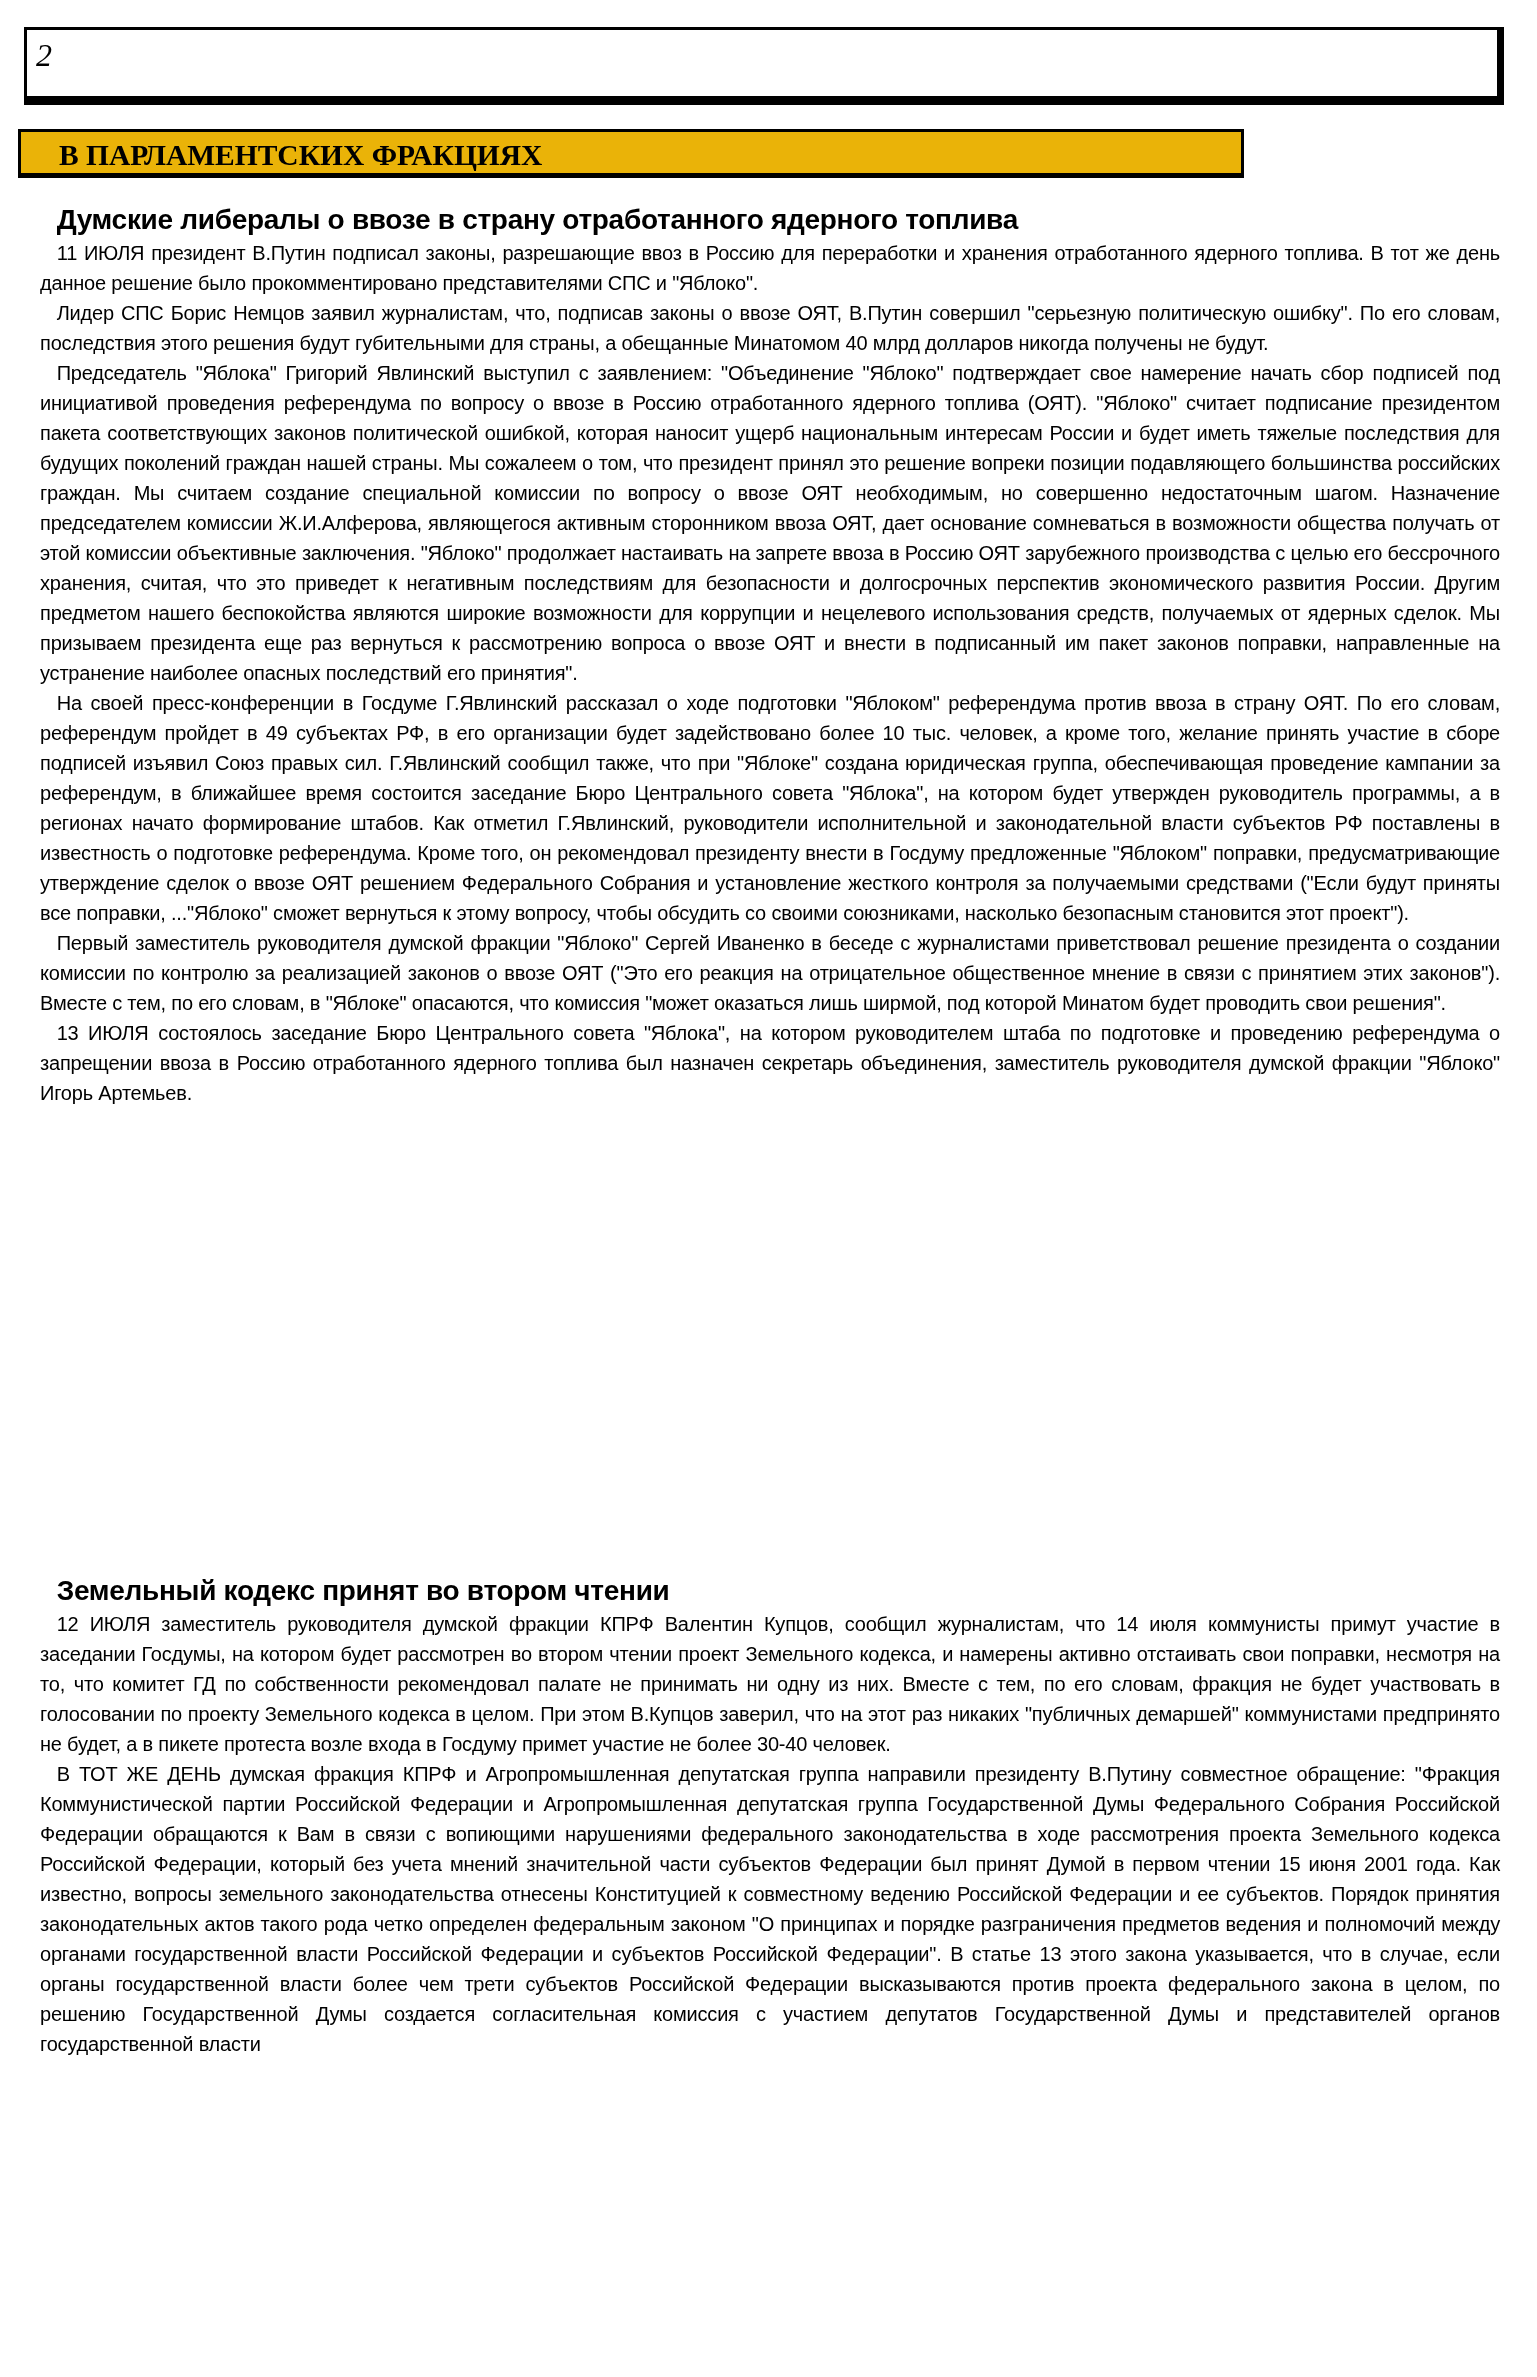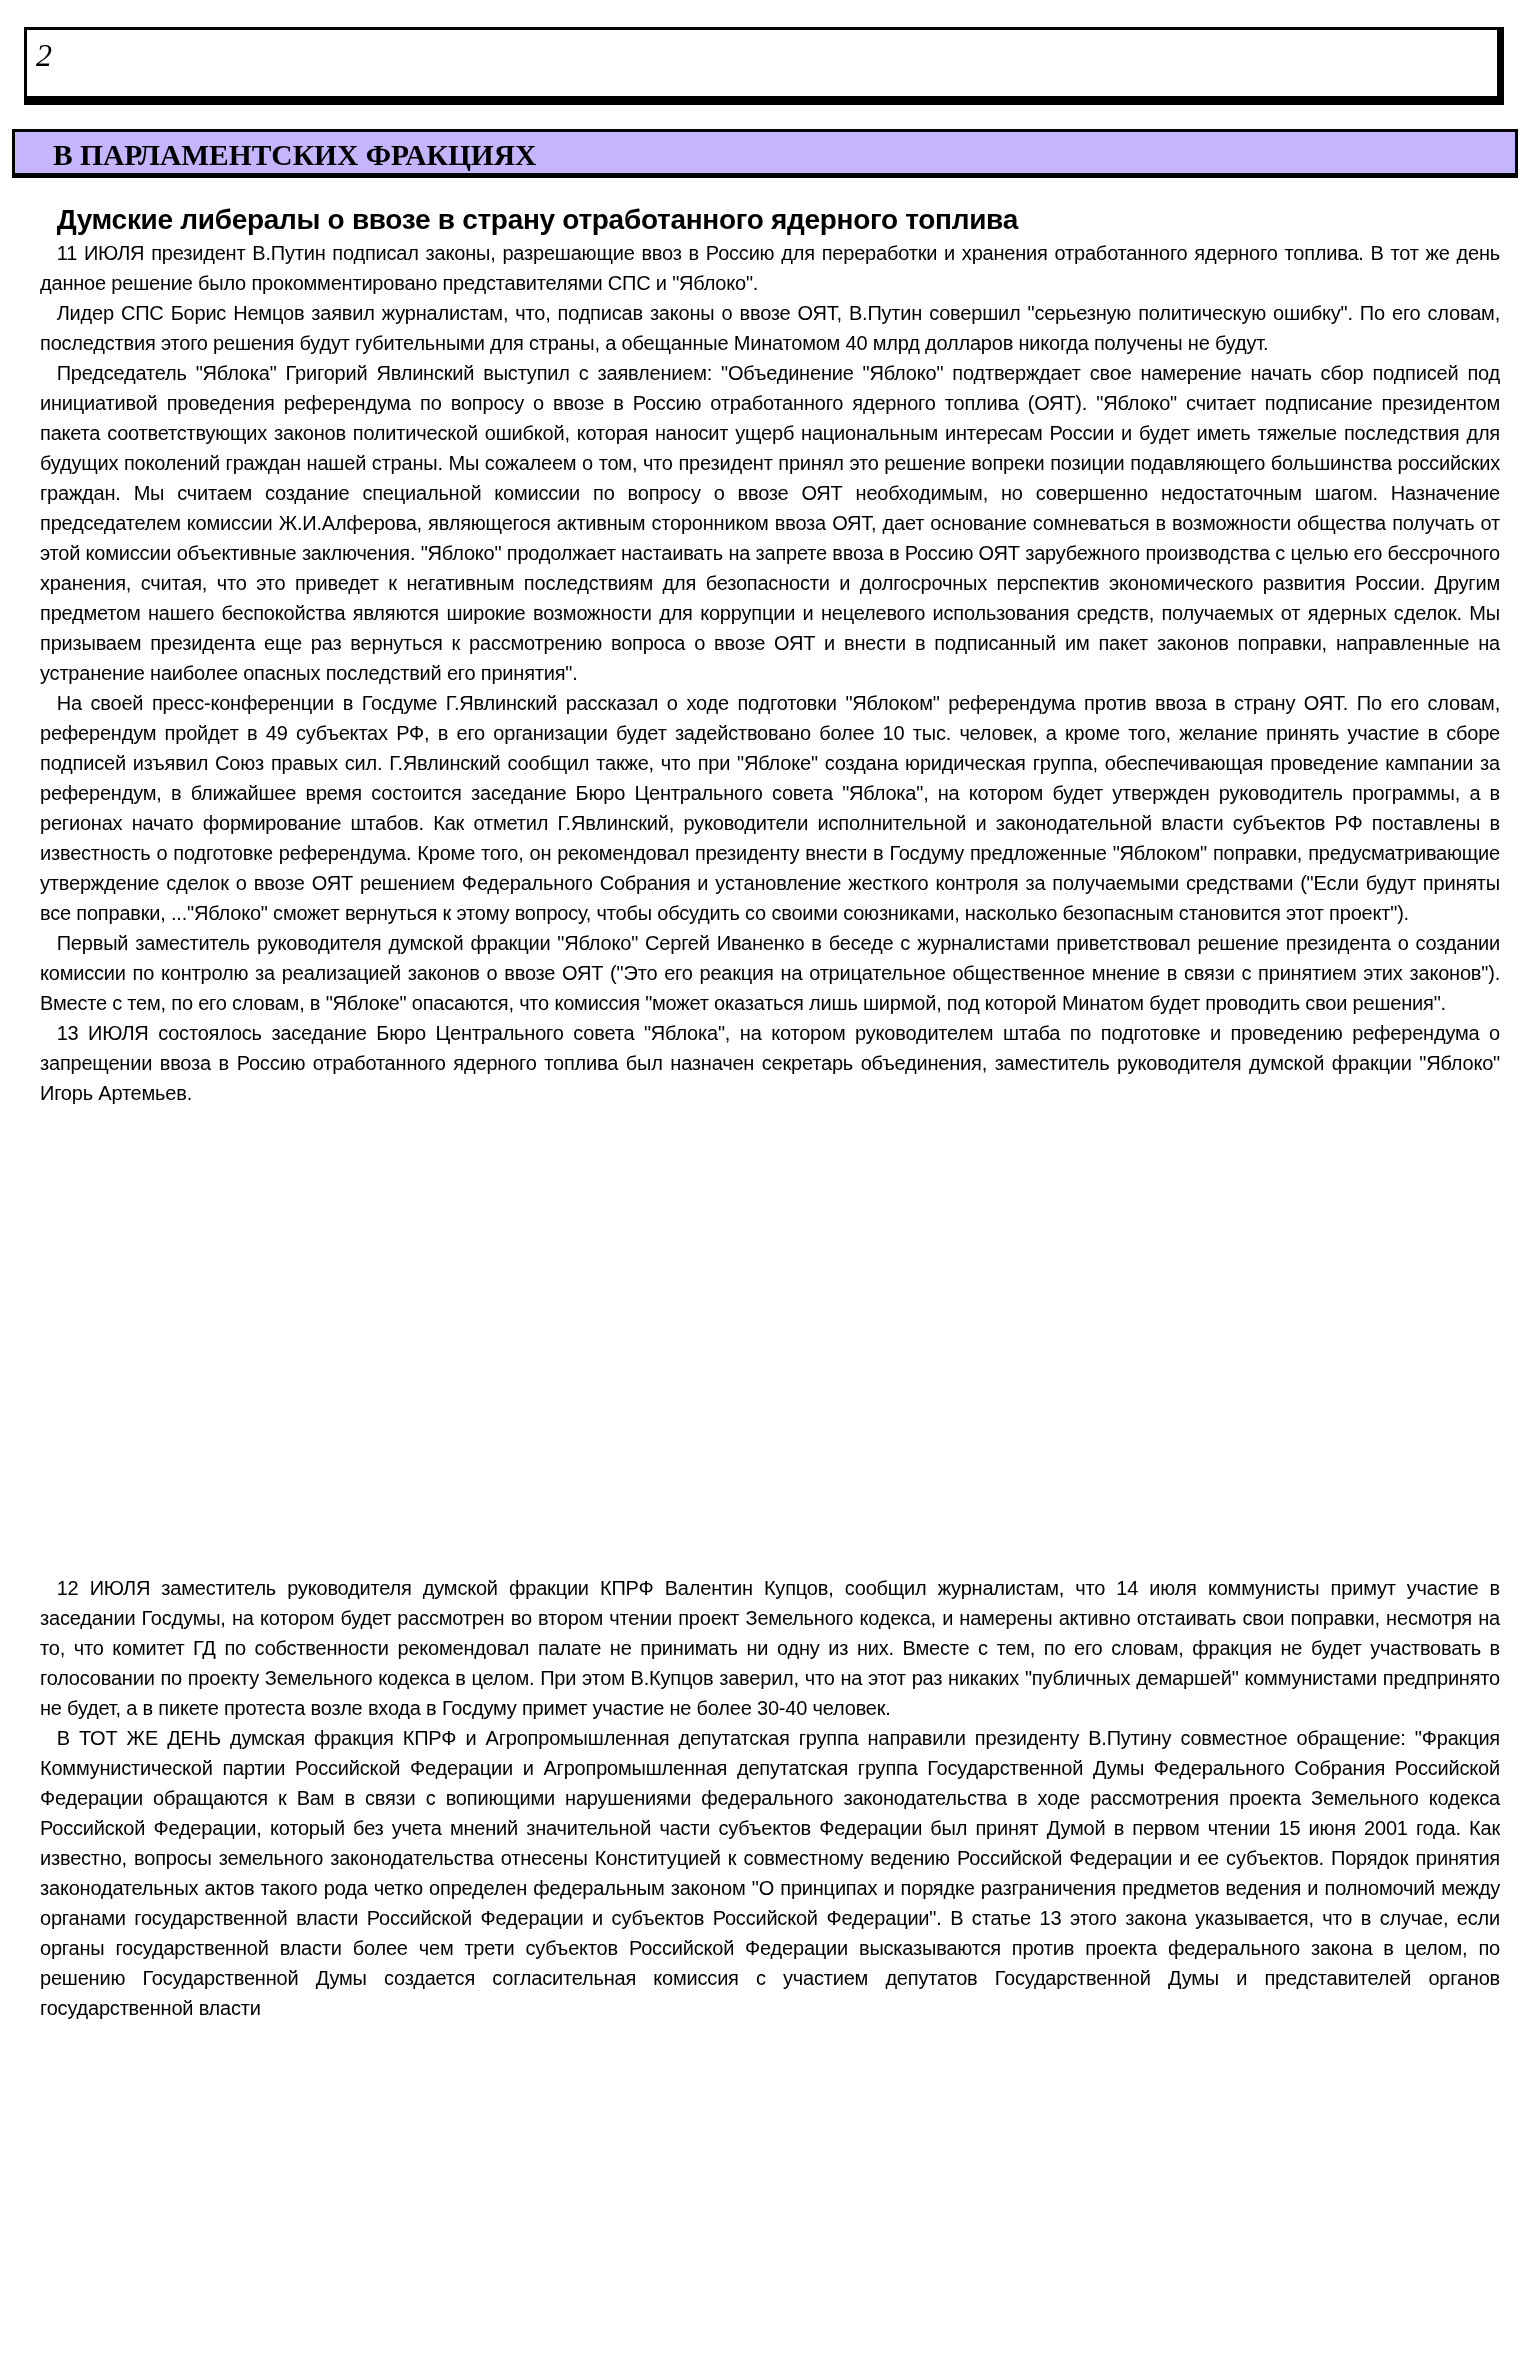--- a/index.html
+++ b/index.html
@@ -12,22 +12,22 @@
     .page-number {
       position: absolute; left: 9px; top: 9px;
       font-family: "Liberation Serif", serif; font-style: italic; font-size: 32px; line-height: 1;
     }
     .issue-title {
       position: absolute; right: 77px; top: 9px;
       font-family: "Liberation Serif", serif; font-style: italic; font-size: 32px; line-height: 1;
       letter-spacing: -0.6px;
     }
     .section-bar {
-      position: absolute; left: 12px; top: 129px; width: 1506px; height: 49px;
-      background: #c4b5fd; border: 3.2px solid #000; border-bottom-width: 5.8px; box-sizing: border-box;
+      position: absolute; left: 18px; top: 129px; width: 1226px; height: 49px;
+      background: #eab308; border: 3.2px solid #000; border-bottom-width: 5.8px; box-sizing: border-box;
     }
     .section-title {
       position: absolute; left: 38px; top: 5.1px;
       font-family: "Liberation Serif", serif; font-weight: bold; font-size: 29.5px; line-height: 36px;
     }
     .article { position: absolute; left: 40px; width: 1460px; }
     .article h2 {
       margin: 0 0 0 16.7px; font-size: 28px; font-weight: bold; line-height: 36px; letter-spacing: -0.3px;
     }
     .article p {
@@ -52,16 +52,17 @@
   <h2>Думские либералы о ввозе в страну отработанного ядерного топлива</h2>
   <p>11 ИЮЛЯ президент В.Путин подписал законы, разрешающие ввоз в Россию для переработки и хранения отработанного ядерного топлива. В тот же день данное решение было прокомментировано представителями СПС и "Яблоко".</p>
   <p>Лидер СПС Борис Немцов заявил журналистам, что, подписав законы о ввозе ОЯТ, В.Путин совершил "серьезную политическую ошибку". По его словам, последствия этого решения будут губительными для страны, а обещанные Минатомом 40 млрд долларов никогда получены не будут.</p>
   <p>Председатель "Яблока" Григорий Явлинский выступил с заявлением: "Объединение "Яблоко" подтверждает свое намерение начать сбор подписей под инициативой проведения референдума по вопросу о ввозе в Россию отработанного ядерного топлива (ОЯТ). "Яблоко" считает подписание президентом пакета соответствующих законов политической ошибкой, которая наносит ущерб национальным интересам России и будет иметь тяжелые последствия для будущих поколений граждан нашей страны. Мы сожалеем о том, что президент принял это решение вопреки позиции подавляющего большинства российских граждан. Мы считаем создание специальной комиссии по вопросу о ввозе ОЯТ необходимым, но совершенно недостаточным шагом. Назначение председателем комиссии Ж.И.Алферова, являющегося активным сторонником ввоза ОЯТ, дает основание сомневаться в возможности общества получать от этой комиссии объективные заключения. "Яблоко" продолжает настаивать на запрете ввоза в Россию ОЯТ зарубежного производства с целью его бессрочного хранения, считая, что это приведет к негативным последствиям для безопасности и долгосрочных перспектив экономического развития России. Другим предметом нашего беспокойства являются широкие возможности для коррупции и нецелевого использования средств, получаемых от ядерных сделок. Мы призываем президента еще раз вернуться к рассмотрению вопроса о ввозе ОЯТ и внести в подписанный им пакет законов поправки, направленные на устранение наиболее опасных последствий его принятия".</p>
   <p>На своей пресс-конференции в Госдуме Г.Явлинский рассказал о ходе подготовки "Яблоком" референдума против ввоза в страну ОЯТ. По его словам, референдум пройдет в 49 субъектах РФ, в его организации будет задействовано более 10 тыс. человек, а кроме того, желание принять участие в сборе подписей изъявил Союз правых сил. Г.Явлинский сообщил также, что при "Яблоке" создана юридическая группа, обеспечивающая проведение кампании за референдум, в ближайшее время состоится заседание Бюро Центрального совета "Яблока", на котором будет утвержден руководитель программы, а в регионах начато формирование штабов. Как отметил Г.Явлинский, руководители исполнительной и законодательной власти субъектов РФ поставлены в известность о подготовке референдума. Кроме того, он рекомендовал президенту внести в Госдуму предложенные "Яблоком" поправки, предусматривающие утверждение сделок о ввозе ОЯТ решением Федерального Собрания и установление жесткого контроля за получаемыми средствами ("Если будут приняты все поправки, ..."Яблоко" сможет вернуться к этому вопросу, чтобы обсудить со своими союзниками, насколько безопасным становится этот проект").</p>
   <p>Первый заместитель руководителя думской фракции "Яблоко" Сергей Иваненко в беседе с журналистами приветствовал решение президента о создании комиссии по контролю за реализацией законов о ввозе ОЯТ ("Это его реакция на отрицательное общественное мнение в связи с принятием этих законов"). Вместе с тем, по его словам, в "Яблоке" опасаются, что комиссия "может оказаться лишь ширмой, под которой Минатом будет проводить свои решения".</p>
   <p>13 ИЮЛЯ состоялось заседание Бюро Центрального совета "Яблока", на котором руководителем штаба по подготовке и проведению референдума о запрещении ввоза в Россию отработанного ядерного топлива был назначен секретарь объединения, заместитель руководителя думской фракции "Яблоко" Игорь Артемьев.</p>
 </article>
 
 <article class="article" id="article-2">
+  <h2>Земельный кодекс принят во втором чтении</h2>
   <p>12 ИЮЛЯ заместитель руководителя думской фракции КПРФ Валентин Купцов, сообщил журналистам, что 14 июля коммунисты примут участие в заседании Госдумы, на котором будет рассмотрен во втором чтении проект Земельного кодекса, и намерены активно отстаивать свои поправки, несмотря на то, что комитет ГД по собственности рекомендовал палате не принимать ни одну из них. Вместе с тем, по его словам, фракция не будет участвовать в голосовании по проекту Земельного кодекса в целом. При этом В.Купцов заверил, что на этот раз никаких "публичных демаршей" коммунистами предпринято не будет, а в пикете протеста возле входа в Госдуму примет участие не более 30-40 человек.</p>
   <p>В ТОТ ЖЕ ДЕНЬ думская фракция КПРФ и Агропромышленная депутатская группа направили президенту В.Путину совместное обращение: "Фракция Коммунистической партии Российской Федерации и Агропромышленная депутатская группа Государственной Думы Федерального Собрания Российской Федерации обращаются к Вам в связи с вопиющими нарушениями федерального законодательства в ходе рассмотрения проекта Земельного кодекса Российской Федерации, который без учета мнений значительной части субъектов Федерации был принят Думой в первом чтении 15 июня 2001 года. Как известно, вопросы земельного законодательства отнесены Конституцией к совместному ведению Российской Федерации и ее субъектов. Порядок принятия законодательных актов такого рода четко определен федеральным законом "О принципах и порядке разграничения предметов ведения и полномочий между органами государственной власти Российской Федерации и субъектов Российской Федерации". В статье 13 этого закона указывается, что в случае, если органы государственной власти более чем трети субъектов Российской Федерации высказываются против проекта федерального закона в целом, по решению Государственной Думы создается согласительная комиссия с участием депутатов Государственной Думы и представителей органов государственной власти</p>
 </article>
 
 
 </body></html>

